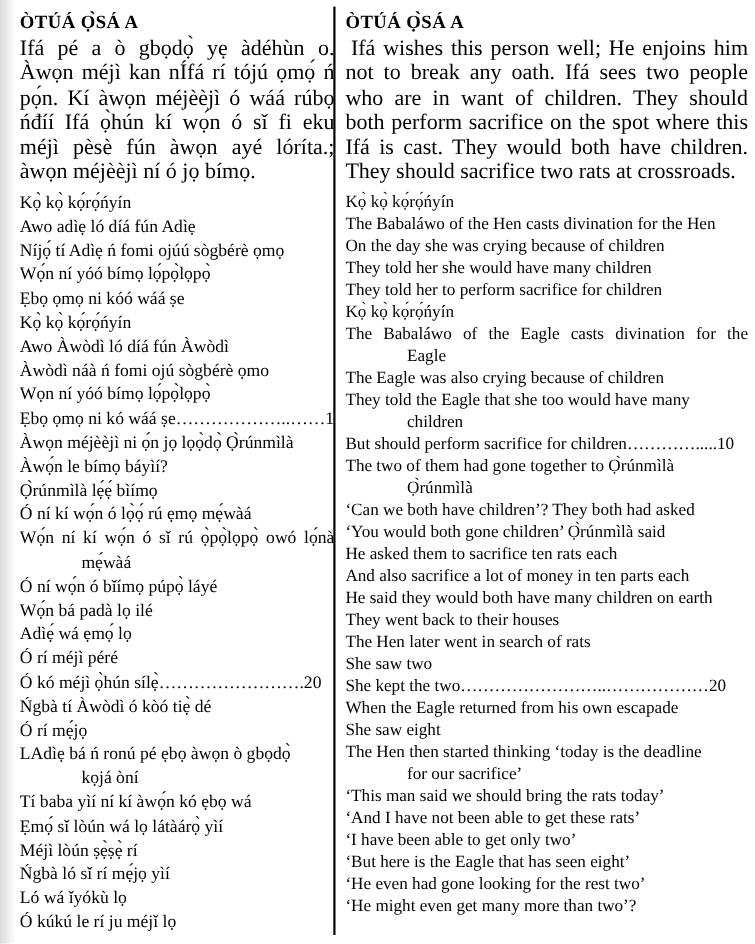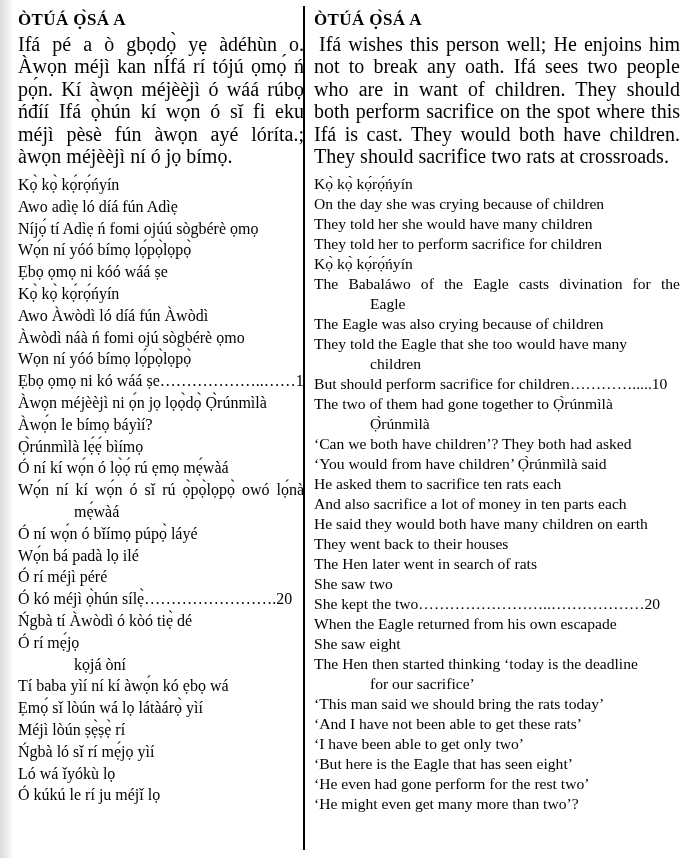--- a/index.html
+++ b/index.html
@@ -65,69 +65,72 @@
         <div class="line">Wọn ní yóó bímọ lọ́pọ̀lọpọ̀</div>
         <div class="line">Ẹbọ ọmọ ni kó wáá ṣe………………..……10</div>
         <div class="line">Àwọn méjèèjì ni ọ́n jọ lọọ̀dọ̀ Ọ̀rúnmìlà</div>
         <div class="line">Àwọ́n le bímọ báyìí?</div>
         <div class="line">Ọ̀rúnmìlà lẹ́ẹ́ bìímọ</div>
         <div class="line">Ó ní kí wọ́n ó lọ̀ọ́ rú ẹmọ mẹ́wàá</div>
         <div class="line justify">Wọ́n ní kí wọ́n ó sǐ rú ọ̀pọ̀lọpọ̀ owó lọ́nà</div>
         <div class="line indent">mẹ́wàá</div>
         <div class="line">Ó ní wọ́n ó bǐímọ púpọ̀ láyé</div>
         <div class="line">Wọ́n bá padà lọ ilé</div>
+        <div class="line">Adìẹ́ wá ẹmọ́ lọ</div>
         <div class="line">Ó rí méjì péré</div>
         <div class="line">Ó kó méjì ọ̀hún sílẹ̀…………………….20</div>
         <div class="line">Ńgbà tí Àwòdì ó kòó tiẹ̀ dé</div>
         <div class="line">Ó rí mẹ́jọ</div>
+        <div class="line">LAdìẹ bá ń ronú pé ẹbọ àwọn ò gbọdọ̀</div>
         <div class="line indent">kọjá òní</div>
         <div class="line">Tí baba yìí ní kí àwọ́n kó ẹbọ wá</div>
         <div class="line">Ẹmọ́ sǐ lòún wá lọ látàárọ̀ yìí</div>
         <div class="line">Méjì lòún ṣẹ̀ṣẹ̀ rí</div>
         <div class="line">Ńgbà ló sǐ rí mẹ́jọ yìí</div>
         <div class="line">Ló wá ǐyókù lọ</div>
         <div class="line">Ó kúkú le rí ju méjǐ lọ</div>
       </div>
   </div>
 
   <div class="divider"></div>
 
   <div class="col col-right">
     <div class="hdr">ÒTÚÁ Ọ̀SÁ  A</div>
     <p class="intro">Ifá wishes this person well; He enjoins him not to break any oath. Ifá sees two people who are in want of children. They should both perform sacrifice on the spot where this Ifá is cast. They would both have children. They should sacrifice two rats at crossroads.</p>
     <div class="poem">
         <div class="line">Kọ̀ kọ̀ kọ́rọ́ńyín</div>
+        <div class="line">The Babaláwo of the Hen casts divination for the Hen</div>
         <div class="line">On the day she was crying because of children</div>
         <div class="line">They told her she would have many children</div>
         <div class="line">They told her to perform sacrifice for children</div>
         <div class="line">Kọ̀ kọ̀ kọ́rọ́ńyín</div>
         <div class="line justify">The Babaláwo of the Eagle casts divination for the</div>
         <div class="line indent">Eagle</div>
         <div class="line">The Eagle was also crying because of children</div>
         <div class="line">They told the Eagle that she too would have many</div>
         <div class="line indent">children</div>
         <div class="line">But should perform sacrifice for children………….....10</div>
         <div class="line">The two of them had gone together to Ọ̀rúnmìlà</div>
         <div class="line indent">Ọ̀rúnmìlà</div>
         <div class="line">‘Can we both have children’? They both had asked</div>
-        <div class="line">‘You would from have children’ Ọ̀rúnmìlà said</div>
+        <div class="line">‘You would both gone children’ Ọ̀rúnmìlà said</div>
         <div class="line">He asked them to sacrifice ten rats each</div>
         <div class="line">And also sacrifice a lot of money in ten parts each</div>
         <div class="line">He said they would both have many children on earth</div>
         <div class="line">They went back to their houses</div>
         <div class="line">The Hen later went in search of rats</div>
         <div class="line">She saw two</div>
         <div class="line">She kept the two……………………..………………20</div>
         <div class="line">When the Eagle returned from his own escapade</div>
         <div class="line">She saw eight</div>
         <div class="line">The Hen then started thinking ‘today is the deadline</div>
         <div class="line indent">for our sacrifice’</div>
         <div class="line">‘This man said we should bring the rats today’</div>
         <div class="line">‘And I have not been able to get these rats’</div>
         <div class="line">‘I have been able to get only two’</div>
         <div class="line">‘But here is the Eagle that has seen eight’</div>
-        <div class="line">‘He even had gone perform for the rest two’</div>
+        <div class="line">‘He even had gone looking for the rest two’</div>
         <div class="line">‘He might even get many more than two’?</div>
       </div>
   </div>
 
   <div class="edge-shade"></div>
 </div>
 
 </body></html>

